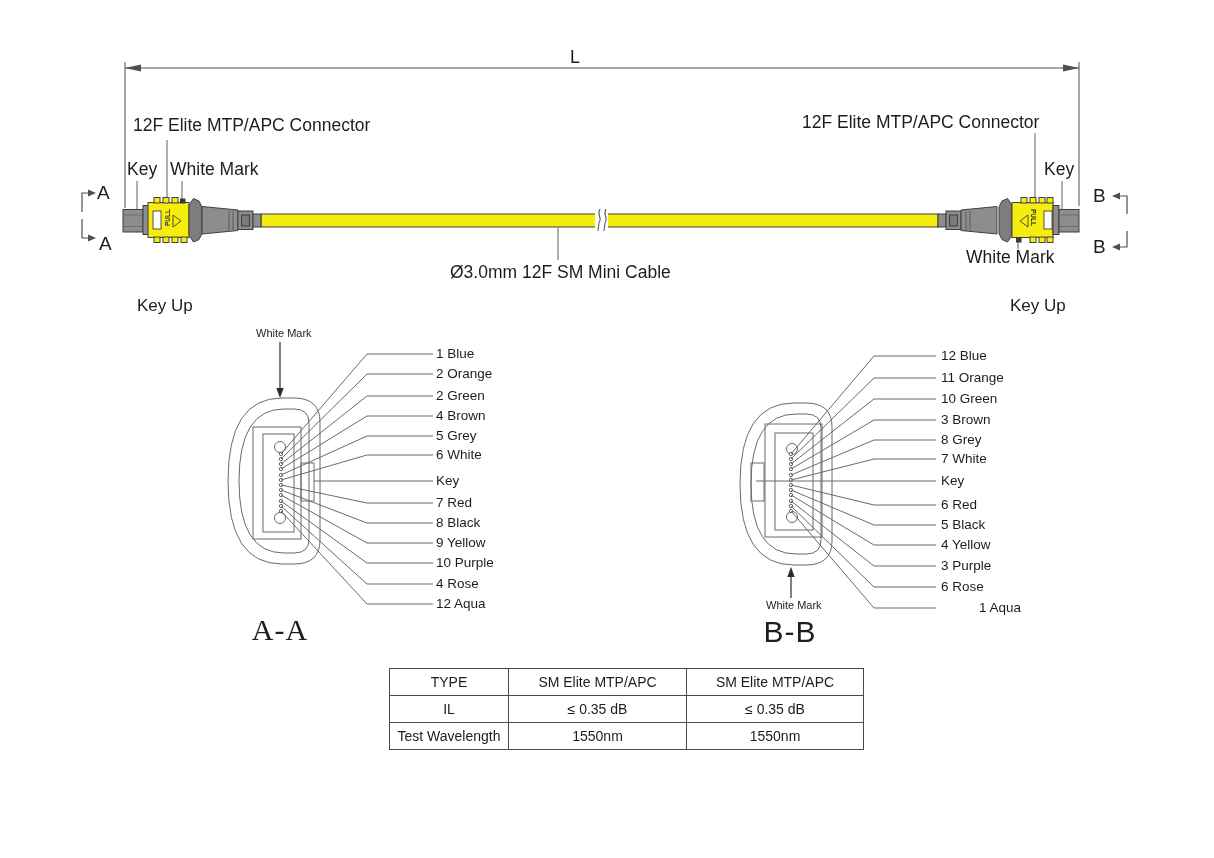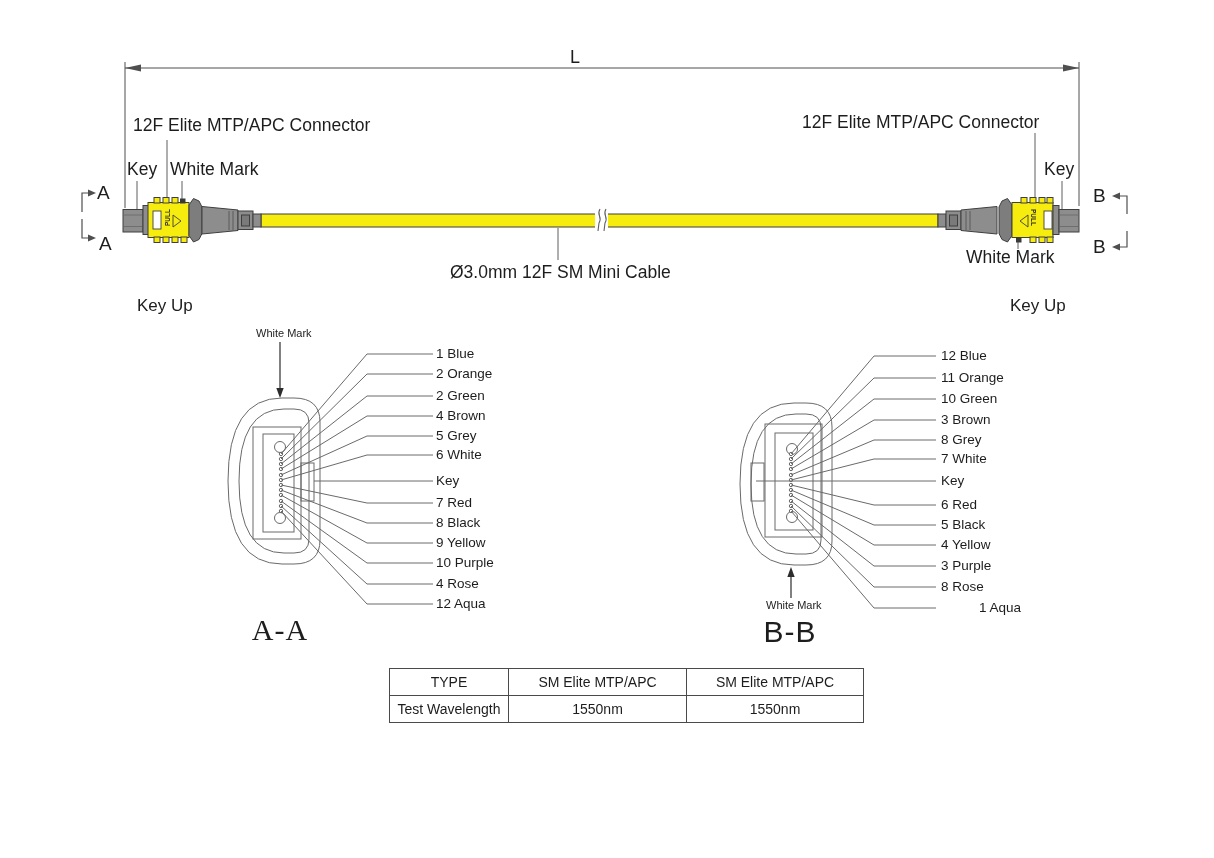--- a/index.html
+++ b/index.html
@@ -248,33 +248,38 @@
   <div class="lbl lbl-pin" style="left:941px;top:370px;">11 Orange</div>
   <div class="lbl lbl-pin" style="left:941px;top:391px;">10 Green</div>
   <div class="lbl lbl-pin" style="left:941px;top:412px;">3 Brown</div>
   <div class="lbl lbl-pin" style="left:941px;top:432px;">8 Grey</div>
   <div class="lbl lbl-pin" style="left:941px;top:451px;">7 White</div>
   <div class="lbl lbl-pin" style="left:941px;top:473px;">Key</div>
   <div class="lbl lbl-pin" style="left:941px;top:497px;">6 Red</div>
   <div class="lbl lbl-pin" style="left:941px;top:517px;">5 Black</div>
   <div class="lbl lbl-pin" style="left:941px;top:537px;">4 Yellow</div>
   <div class="lbl lbl-pin" style="left:941px;top:558px;">3 Purple</div>
-  <div class="lbl lbl-pin" style="left:941px;top:579px;">8 Rose</div>
+  <div class="lbl lbl-pin" style="left:941px;top:579px;">6 Rose</div>
   <div class="lbl lbl-pin" style="left:941px;top:600px;margin-left:38px;">1 Aqua</div>
   <div class="lbl lbl-title" style="left:749px;top:615px;width:82px;text-align:center;">B-B</div>
 
   <div id="spec">
     <table>
       <tbody>
         <tr>
           <td class="c0">TYPE</td>
           <td class="c1">SM Elite MTP/APC</td>
           <td class="c2">SM Elite MTP/APC</td>
         </tr>
         <tr>
+          <td class="c0">IL</td>
+          <td class="c1">≤ 0.35 dB</td>
+          <td class="c2">≤ 0.35 dB</td>
+        </tr>
+        <tr>
           <td class="c0">Test Wavelength</td>
           <td class="c1">1550nm</td>
           <td class="c2">1550nm</td>
         </tr>
       </tbody>
     </table>
   </div>
 
 </div>
 

